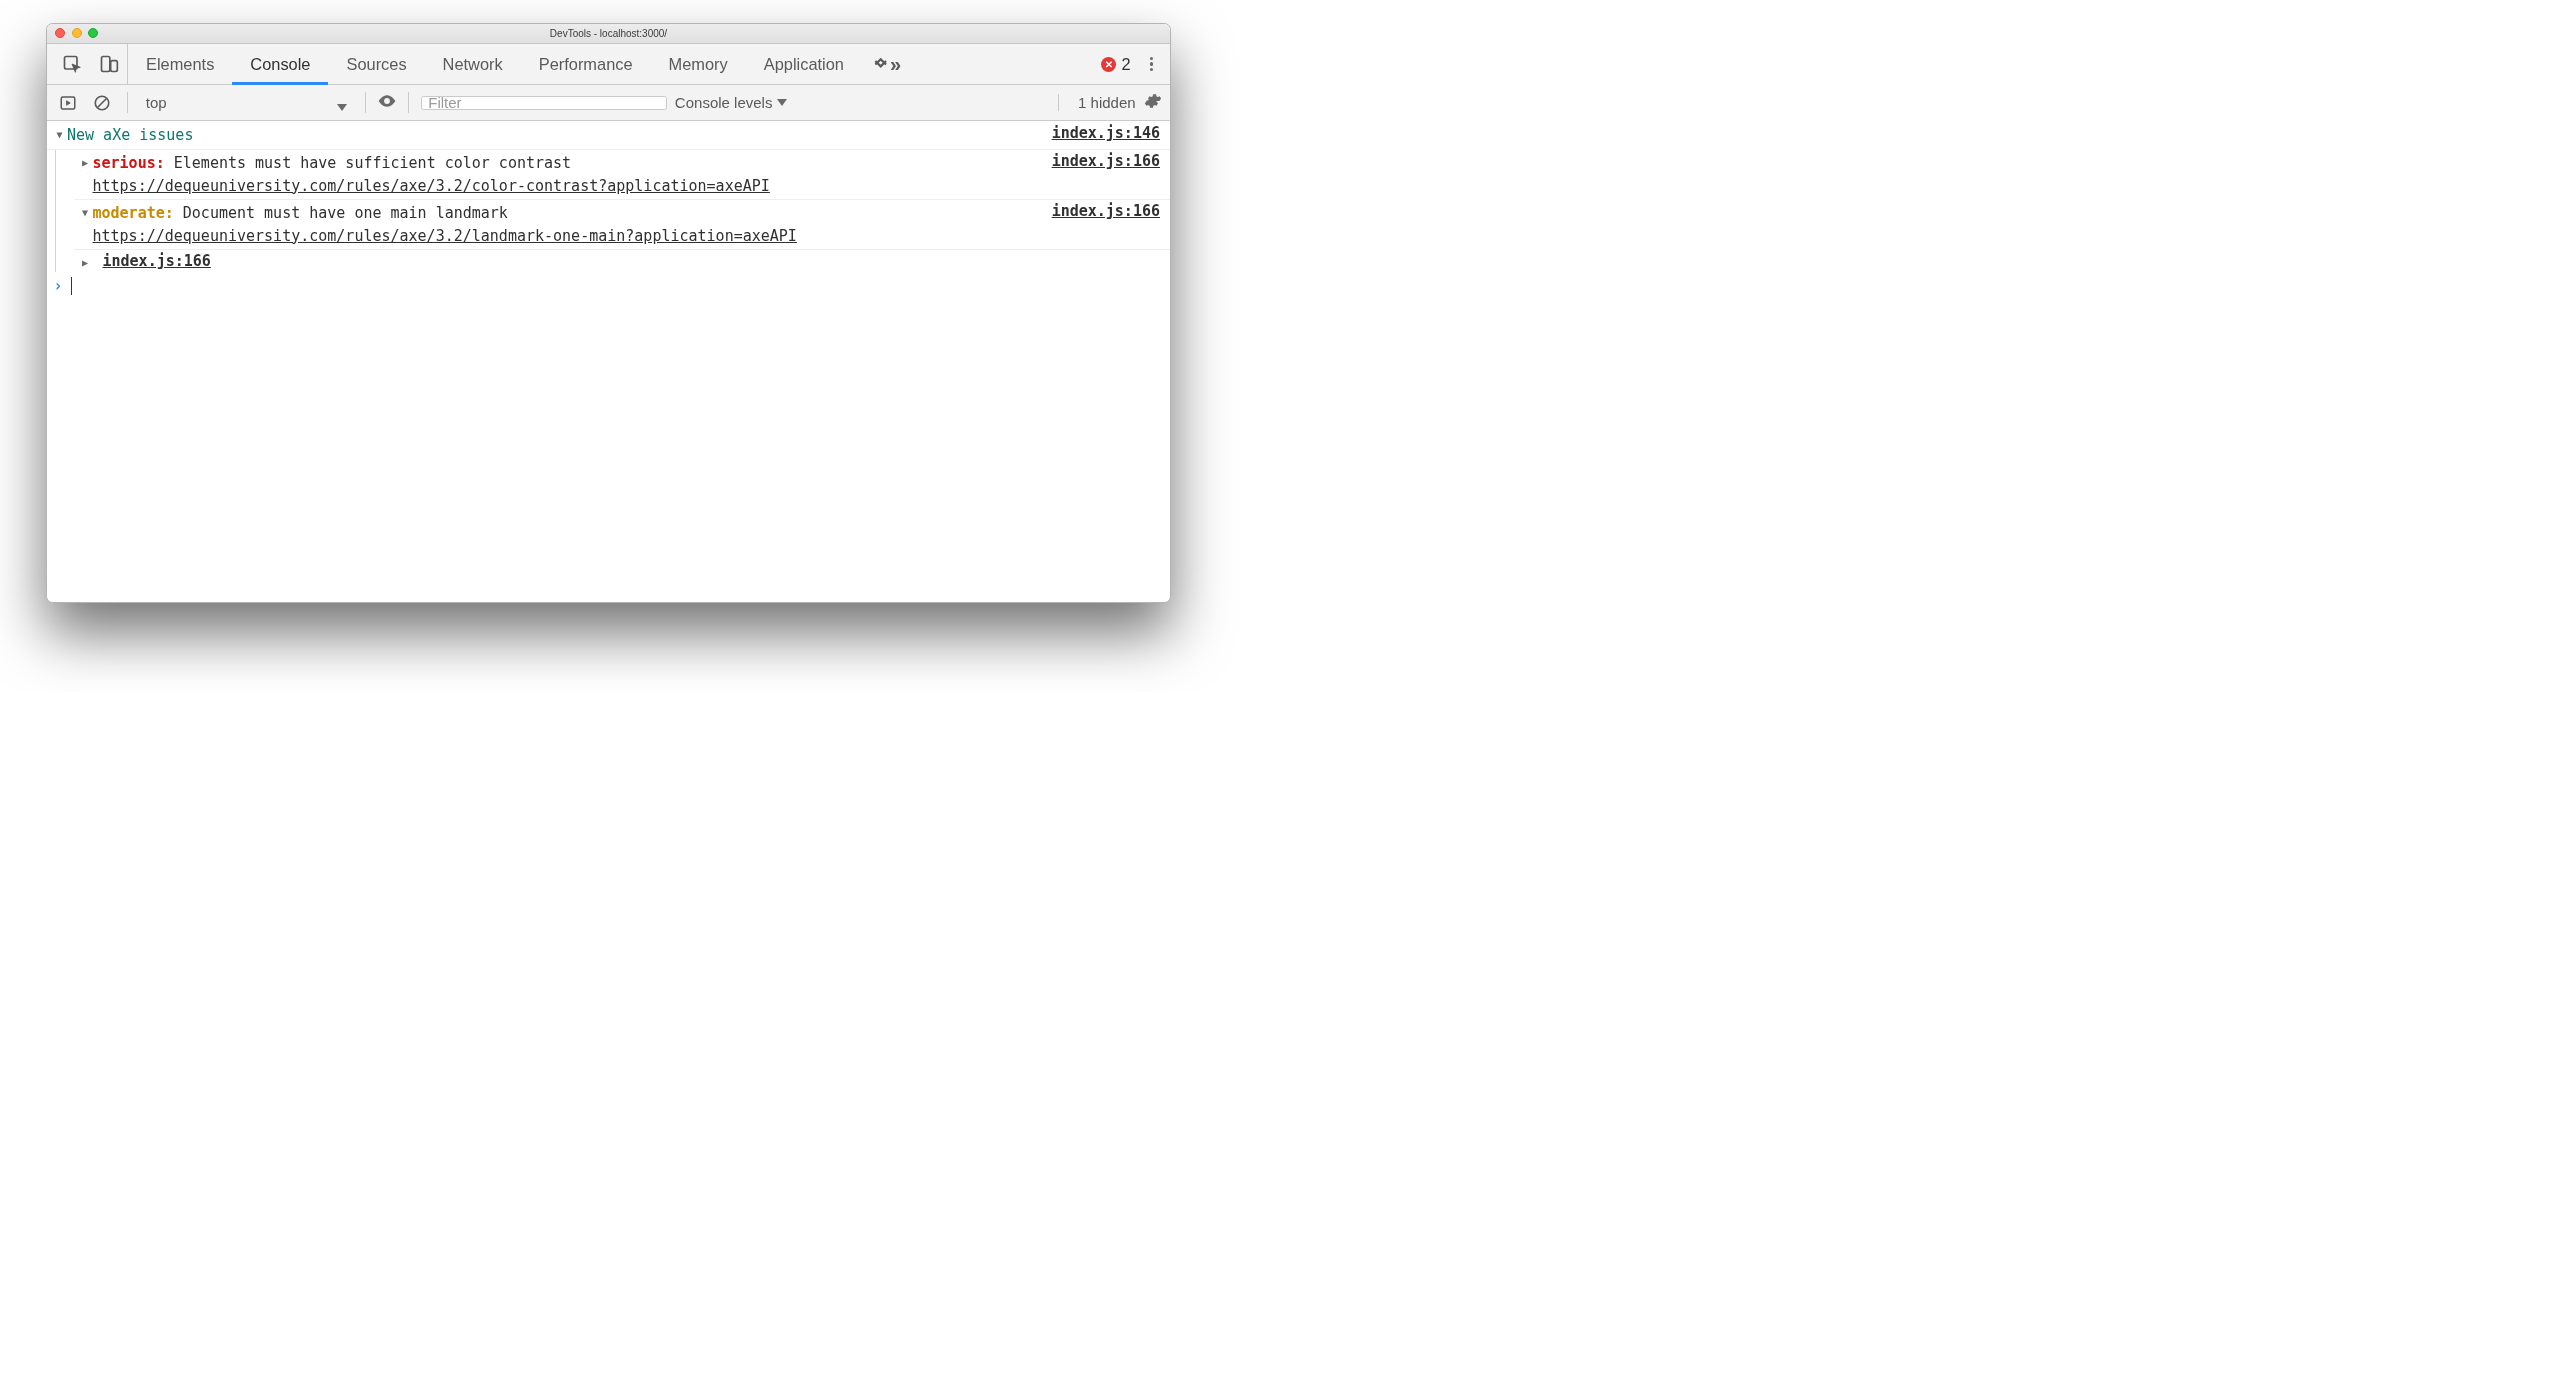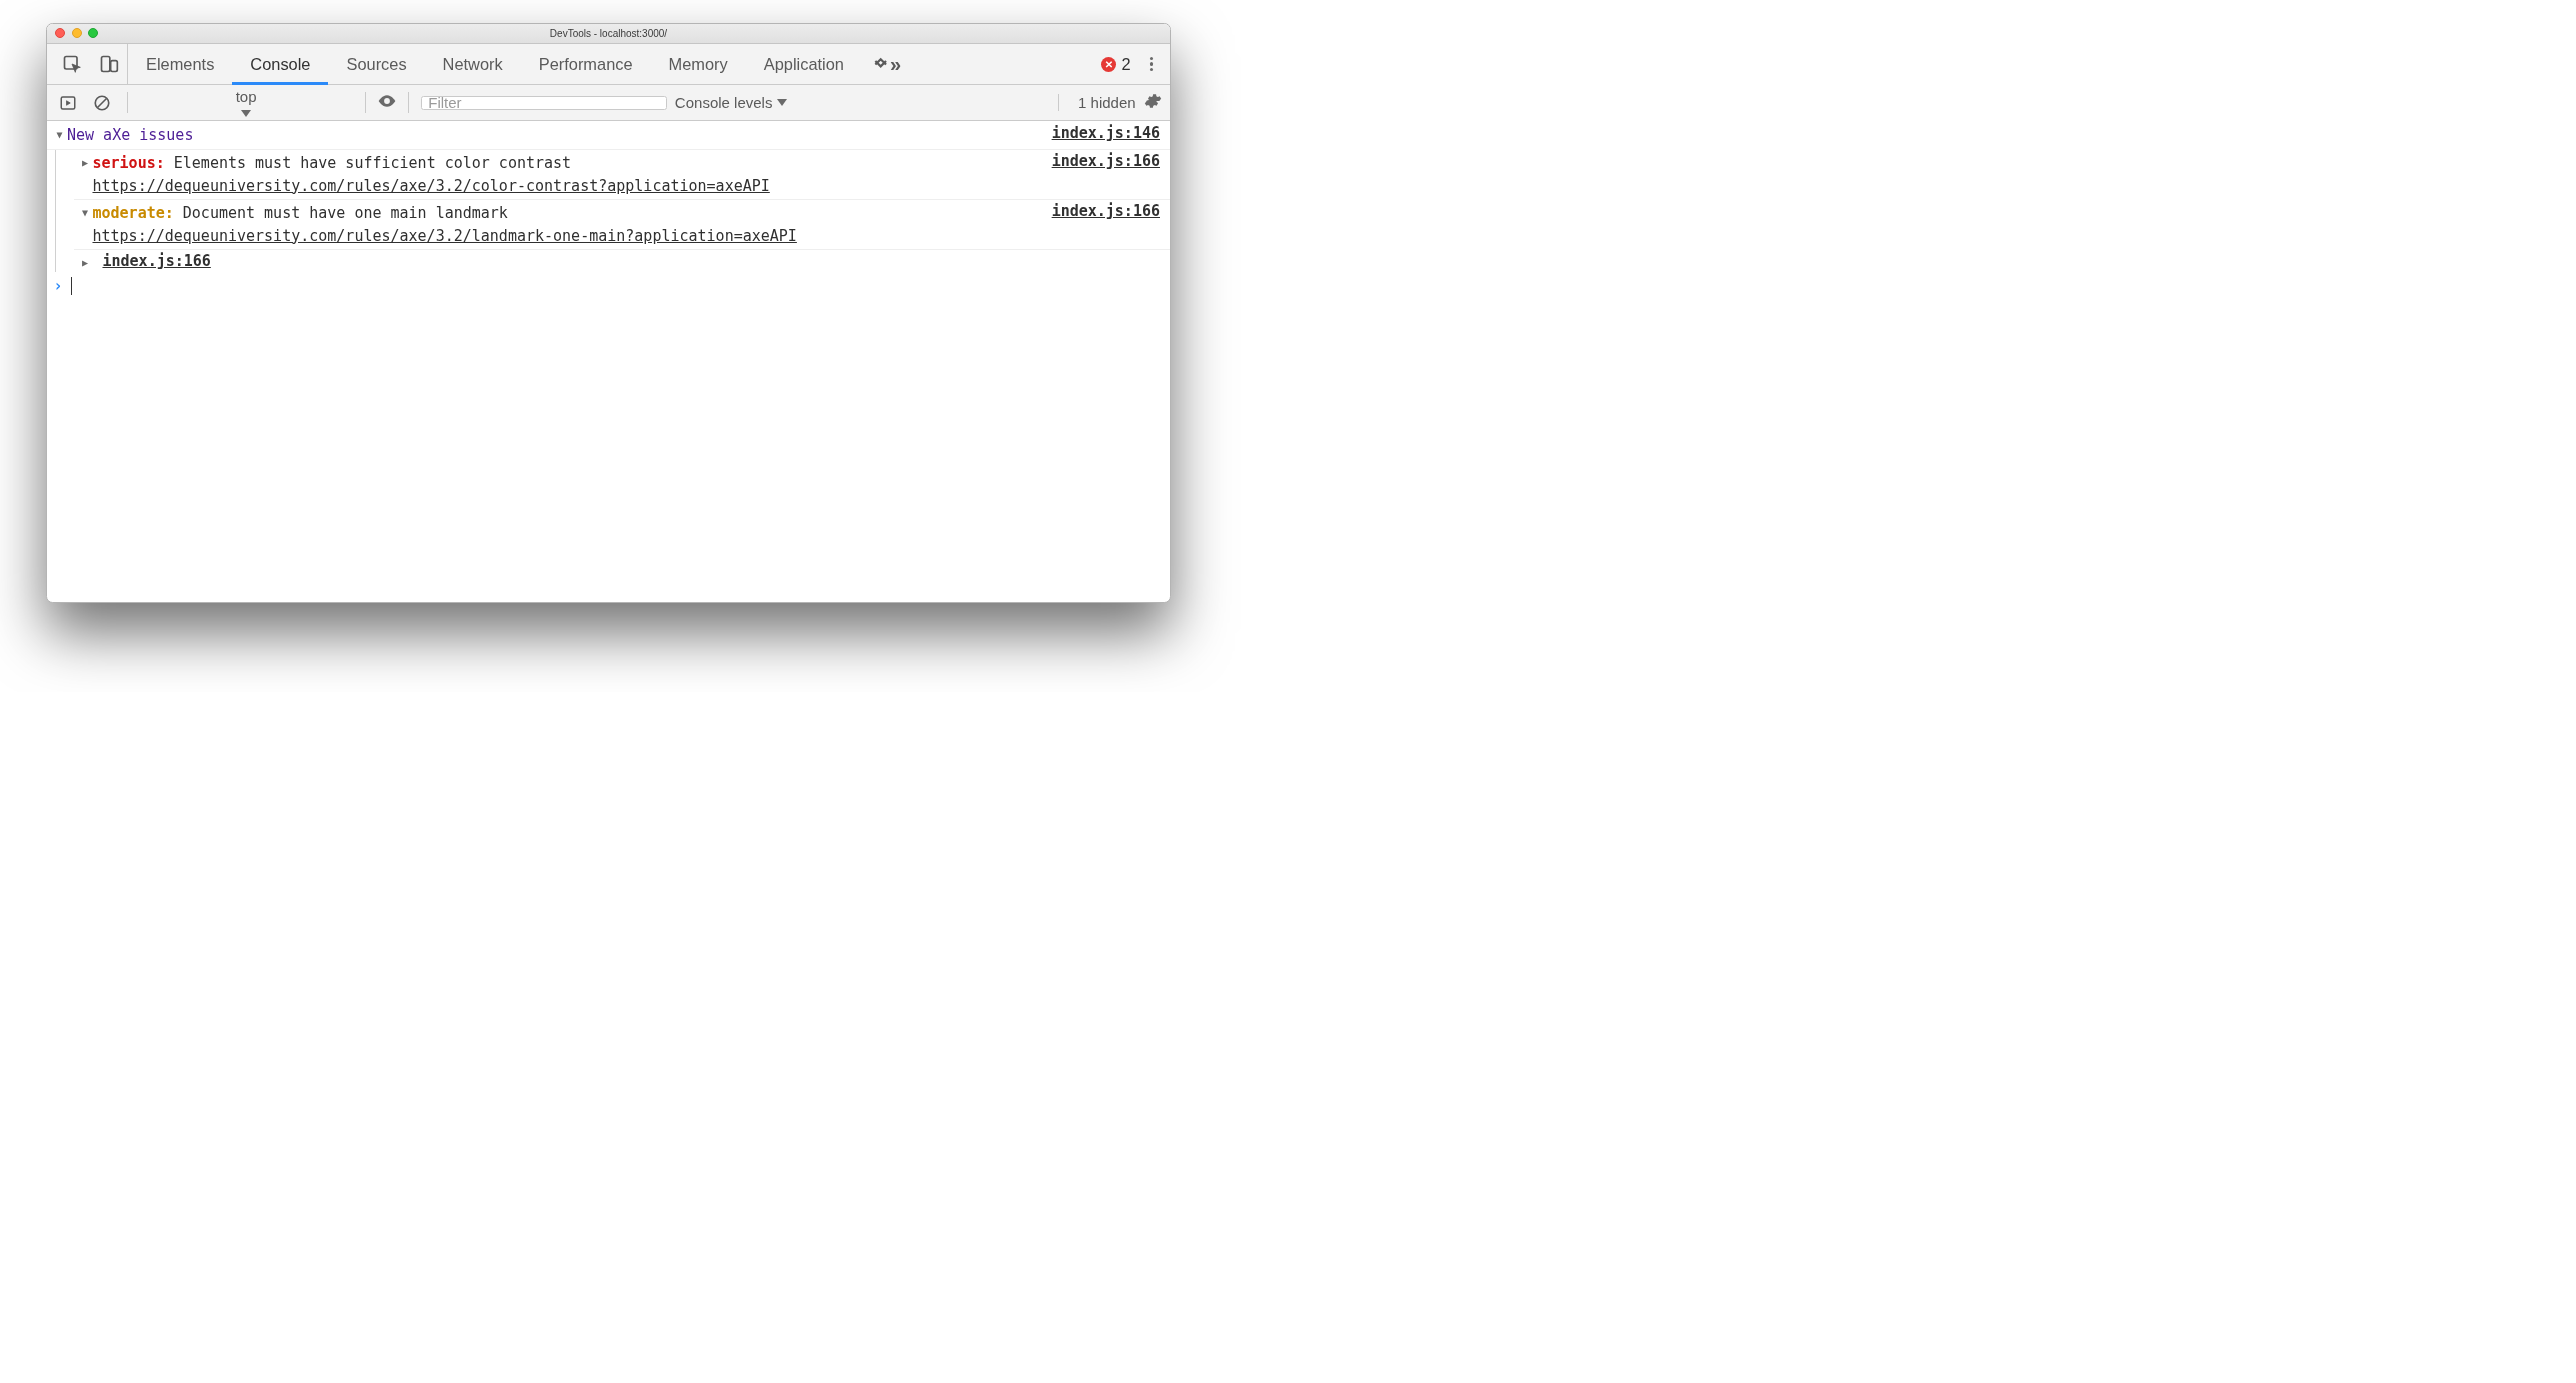--- a/index.html
+++ b/index.html
@@ -63,41 +63,41 @@
   .kebab div{width:3.3px;height:3.3px;border-radius:50%;background:#6a6a6a;}
   
   .consolebar{
     height:36px; border-bottom:0.8px solid #cacaca; background:#f3f3f3;
     display:flex; align-items:center; font-size:15px; color:#5a5a5a;
     padding:0 8.2px; gap:8.2px;
   }
   .iconbtn{display:flex;align-items:center;justify-content:center;width:26px;height:26px;}
   .iconbtn svg{width:18px;height:18px;stroke:#5a5a5a;fill:none;}
   .divider{width:0.8px;height:21.4px;background:#cacaca;margin:0 3.3px;}
-  .context{ display:flex; align-items:center; gap:5px; padding:0 6.6px; min-width:214px; justify-content:space-between;flex-direction:column;}
+  .context{ display:flex; align-items:flex-end; gap:5px; padding:0 6.6px; min-width:214px; justify-content:space-between;}
   .tri-down{width:0;height:0;border-left:5.8px solid transparent;border-right:5.8px solid transparent;border-top:7.4px solid #6a6a6a;}
   .eye svg{width:20px;height:20px;fill:#6a6a6a;}
   .filter{
     flex:0 0 246px; height:14px; background:#fff; border:0.8px solid #cacaca;
     border-radius:2.5px; padding:0 6.6px; font-size:15px; color:#333;
   }
   .filter::placeholder{color:#9a9a9a;}
   .levels{display:flex;align-items:center;gap:5px;}
   .consolebar .flex1{flex:1;}
   .hidden-note{ border-left:0.8px solid #cacaca; padding-left:19px; margin-left:5px;}
   .gear svg{width:18px;height:18px;fill:#6a6a6a;}
   
   .console { flex:1; overflow:auto; font-family: Menlo, Consolas, monospace; font-size:15px; }
   .row{ display:flex; border-bottom:0.8px solid #eee; padding:2.5px 10px 2.5px 5px; }
   .disc{ width:15px; text-align:center; color:#6a6a6a; user-select:none; }
   .disc.open::before{content:"▼"; font-size:10px;}
   .disc.closed::before{content:"▶"; font-size:10px;}
   .msg{ flex:1; line-height:1.5; }
   .src{ font-family: Menlo, Consolas, monospace; text-decoration: underline; font-weight:600; color:#303030; white-space:nowrap; padding-left:10px;}
-  .group-title{ color:#4c1d95; }
+  .group-title{ color:#0f766e; }
   .sev-serious{ color:#d01313; font-weight:600;}
   .sev-moderate{ color:#c88a00; font-weight:600;}
   .plain{ color:#303030;}
   .lnk{ color:#303030; text-decoration: underline;}
   .sub{ padding-left:18px; border-left:0.8px solid #d0d0d0; margin-left:8.2px;}
   .subrow{ display:flex; padding:2.5px 10px 1.6px 0; border-top:0.8px solid #eee;}
   .subrow:first-child{ border-top:none;}
   .subrow .disc{ margin-left:3.3px; }
   .prompt{ display:flex; align-items:center; gap:8.2px; padding:5px 8.2px 0 6.6px;}
   .prompt .chev{ color:#2b8af8; font-weight:bold;}

